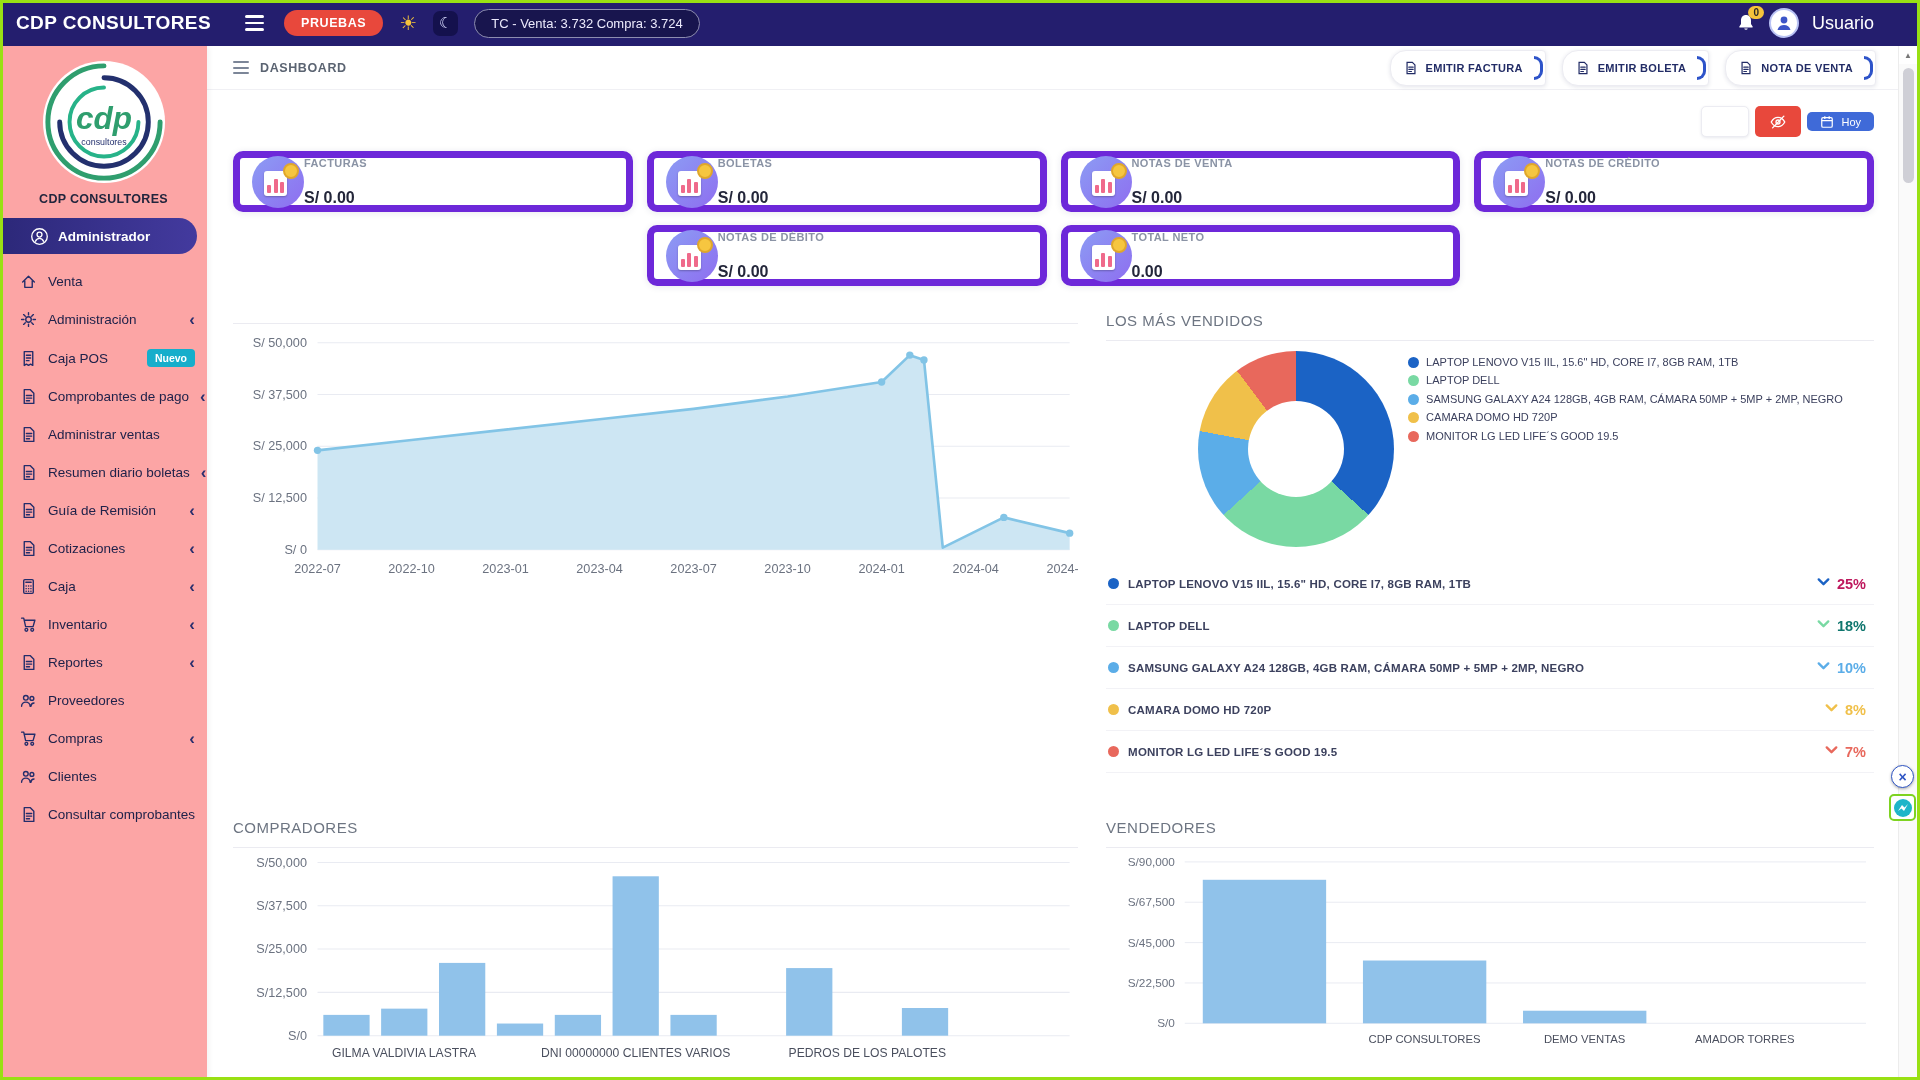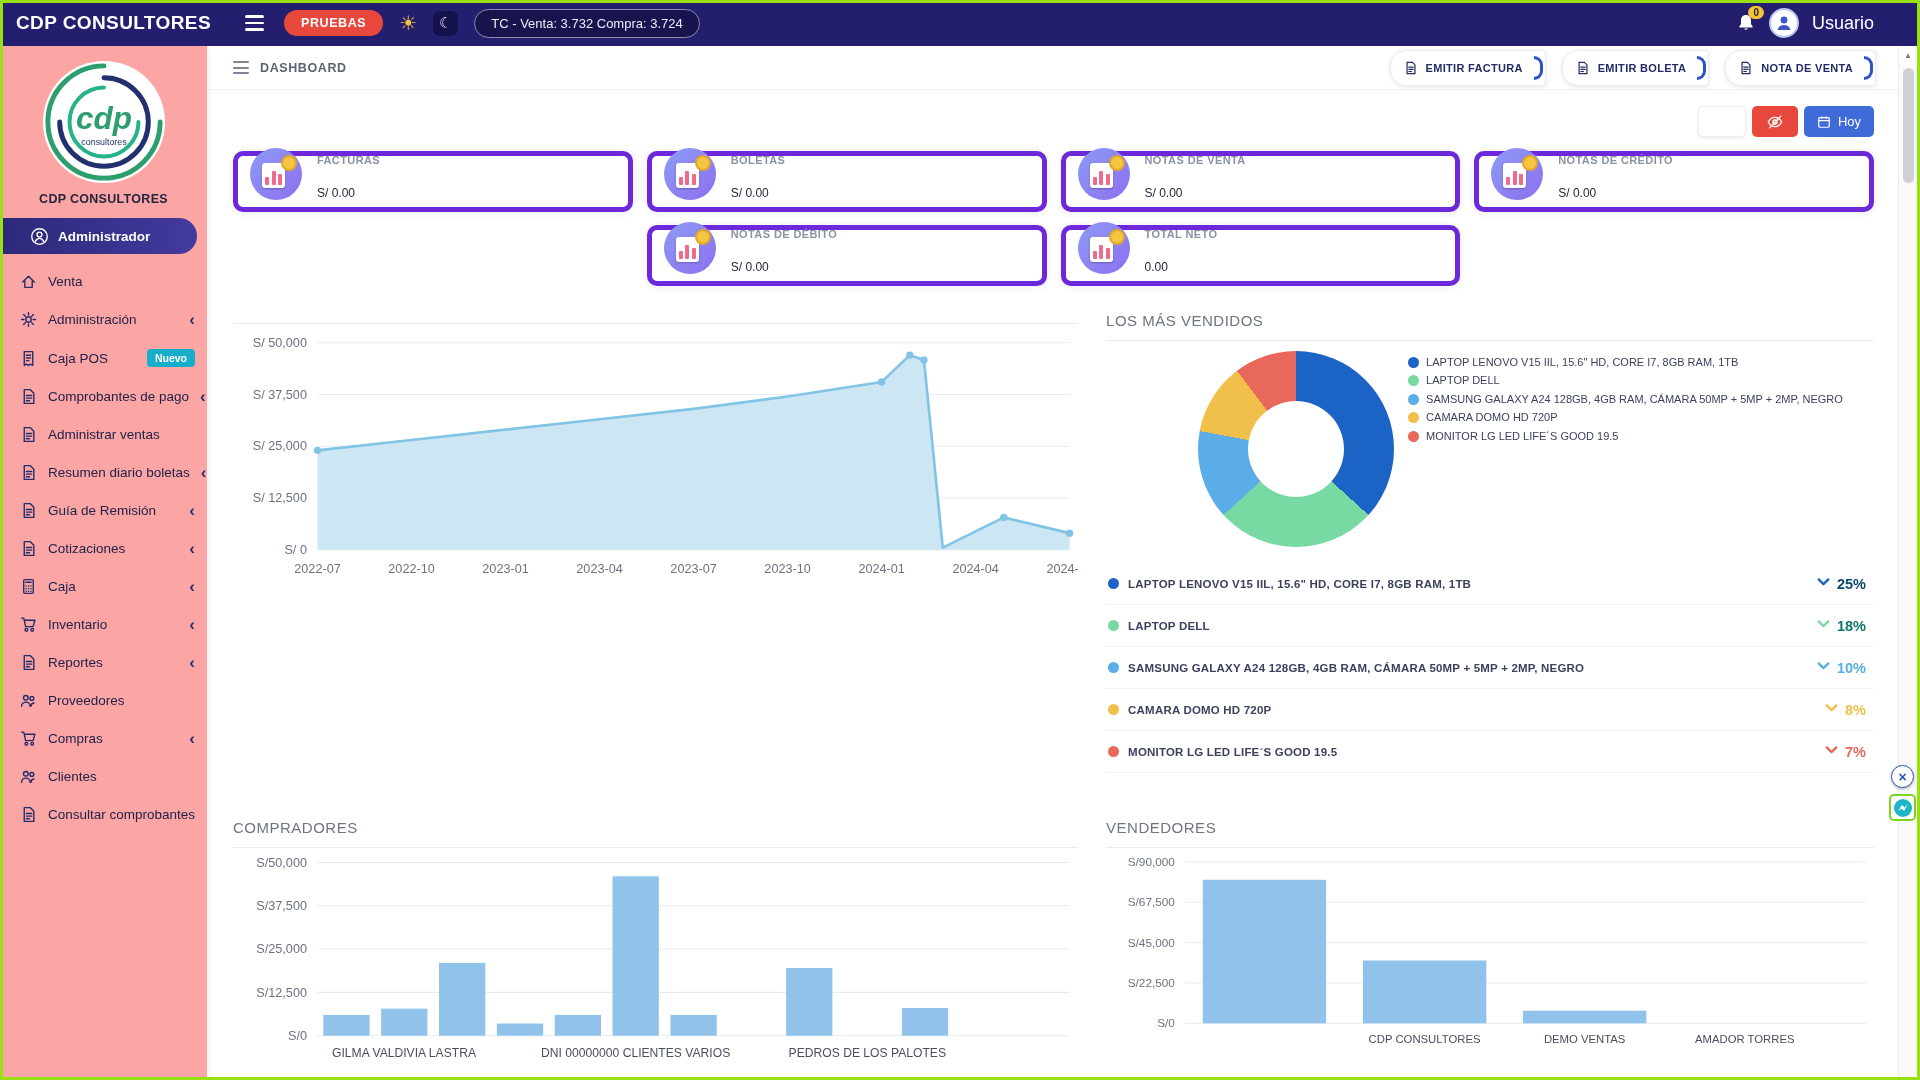--- a/index.html
+++ b/index.html
@@ -51,36 +51,36 @@
   .actions { margin-left:auto; display:flex; gap:16px; }
   .hdr-btn { display:flex; align-items:center; gap:8px; background:#fff; border:1px solid #ececf2; box-shadow:0 1px 4px rgba(30,40,90,.12); padding:5px 2px 5px 13px; border-radius:16px 4px 4px 16px; font-family:inherit; font-size:11px; font-weight:bold; color:#222c66; letter-spacing:.3px; cursor:pointer; }
   .hdr-btn .doc-ic svg { width:14px; height:14px; display:block; }
   .hdr-btn .arc { width:9px; height:24px; border:3.5px solid #2d53c9; border-left:none; border-radius:0 13px 13px 0; margin-left:3px; }
 
   
   .filter-row { display:flex; justify-content:flex-end; align-items:center; gap:6px; padding:16px 46px 6px 26px; }
   .date-stub { width:48px; height:31px; background:#fff; border:1px solid #ececf2; border-radius:5px; box-shadow:0 1px 3px rgba(30,40,90,.10); cursor:pointer; }
   .eye-btn { width:46px; height:31px; background:#e8483c; border:none; border-radius:5px; display:flex; align-items:center; justify-content:center; cursor:pointer; }
   .eye-btn svg { width:18px; height:18px; }
-  .today-btn { height:31px; background:#3f6ad8; border:none; border-radius:5px; color:#fff; display:flex; align-items:center; gap:7px; padding:0 13px; font-family:inherit; font-size:13px; cursor:pointer; }
+  .today-btn { height:19px; background:#3f6ad8; border:none; border-radius:5px; color:#fff; display:flex; align-items:center; gap:7px; padding:0 13px; font-family:inherit; font-size:11px; cursor:pointer; }
   .today-btn svg { width:14px; height:14px; }
 
   
   .stats { padding:8px 46px 0 26px; display:grid; grid-template-columns:repeat(4,1fr); gap:13px 14px; }
-  .stat-card { background:#fff; border:5px solid #6d28d9; border-radius:10px; box-shadow:0 1px 7px rgba(30,40,90,.10); display:flex; align-items:flex-end; gap:15px; padding:7px 12px; height:61px; }
+  .stat-card { background:#fff; border:7px solid #6d28d9; border-radius:10px; box-shadow:0 1px 7px rgba(30,40,90,.10); display:flex; align-items:center; padding:7px 12px; height:61px; }
   .stat-card:nth-child(5) { grid-column:2; }
   .stat-card:nth-child(6) { grid-column:3; }
   .stat-ic { width:52px; height:52px; border-radius:50%; background:linear-gradient(135deg,#8c9cf4,#8e6ef0); position:relative; flex:none; }
   .mini-doc { position:absolute; left:12px; top:15px; width:23px; height:25px; background:#fff; border-radius:3px; display:flex; gap:2.5px; align-items:flex-end; justify-content:center; padding:3px; box-shadow:0 1px 2px rgba(0,0,0,.25); }
   .mini-doc i { width:4.2px; background:#ef6a8b; display:block; border-radius:1px; }
   .mini-doc i:nth-child(1){ height:8px; } .mini-doc i:nth-child(2){ height:14px; } .mini-doc i:nth-child(3){ height:11px; }
   .coin { position:absolute; right:5px; top:7px; width:16px; height:16px; border-radius:50%; background:#f6c640; border:2.5px solid #e0a72b; z-index:2; }
   .stat-tx { display:flex; flex-direction:column; }
   .stat-lbl { font-size:11px; font-weight:bold; color:#8a93a5; letter-spacing:.4px; }
-  .stat-val { font-size:12px; font-weight:normal; color:#23263a; margin-top:20px; }
+  .stat-val { font-size:16px; font-weight:bold; color:#23263a; margin-top:20px; }
 
   
   .row1 { padding:26px 46px 0 26px; display:grid; grid-template-columns:51.5% 1fr; gap:28px; }
   .row2 { padding:46px 46px 0 26px; display:grid; grid-template-columns:51.5% 1fr; gap:28px; }
   .ptitle { display:flex; align-items:center; gap:9px; font-size:15px; font-weight:normal; color:#6d7582; letter-spacing:.5px; }
   .ptitle-ic svg { width:17px; height:17px; display:block; }
   .hr { border-top:1px solid #ebebf1; margin:11px 0 6px; }
   .chart-svg { width:100%; display:block; }
   svg text { font-family:"Liberation Sans", sans-serif; }
 
@@ -531,21 +531,21 @@
             </div>
         </div>
         <div class="prod-list" id="prodList">
             <div class="prod-row">
               <span class="prod-dot" style="background: rgb(27, 99, 197);"></span>
               <span class="prod-name">LAPTOP LENOVO V15 IIL, 15.6" HD, CORE I7, 8GB RAM, 1TB</span>
               <span class="prod-right">
                 <span><svg viewBox="0 0 16 16" fill="none" stroke="#1b63c5" stroke-width="2.2" stroke-linecap="round" stroke-linejoin="round">
                     <path d="M3.5 6l4.5 4.5L12.5 6"></path>
                   </svg></span>
-                <span class="prod-pct" style="color: #0c4a6e;">25%</span>
+                <span class="prod-pct" style="color: #be185d;">25%</span>
               </span>
             </div>
             <div class="prod-row">
               <span class="prod-dot" style="background: rgb(121, 217, 163);"></span>
               <span class="prod-name">LAPTOP DELL</span>
               <span class="prod-right">
                 <span><svg viewBox="0 0 16 16" fill="none" stroke="#79d9a3" stroke-width="2.2" stroke-linecap="round" stroke-linejoin="round">
                     <path d="M3.5 6l4.5 4.5L12.5 6"></path>
                   </svg></span>
                 <span class="prod-pct" style="color: #0f766e;">18%</span>

